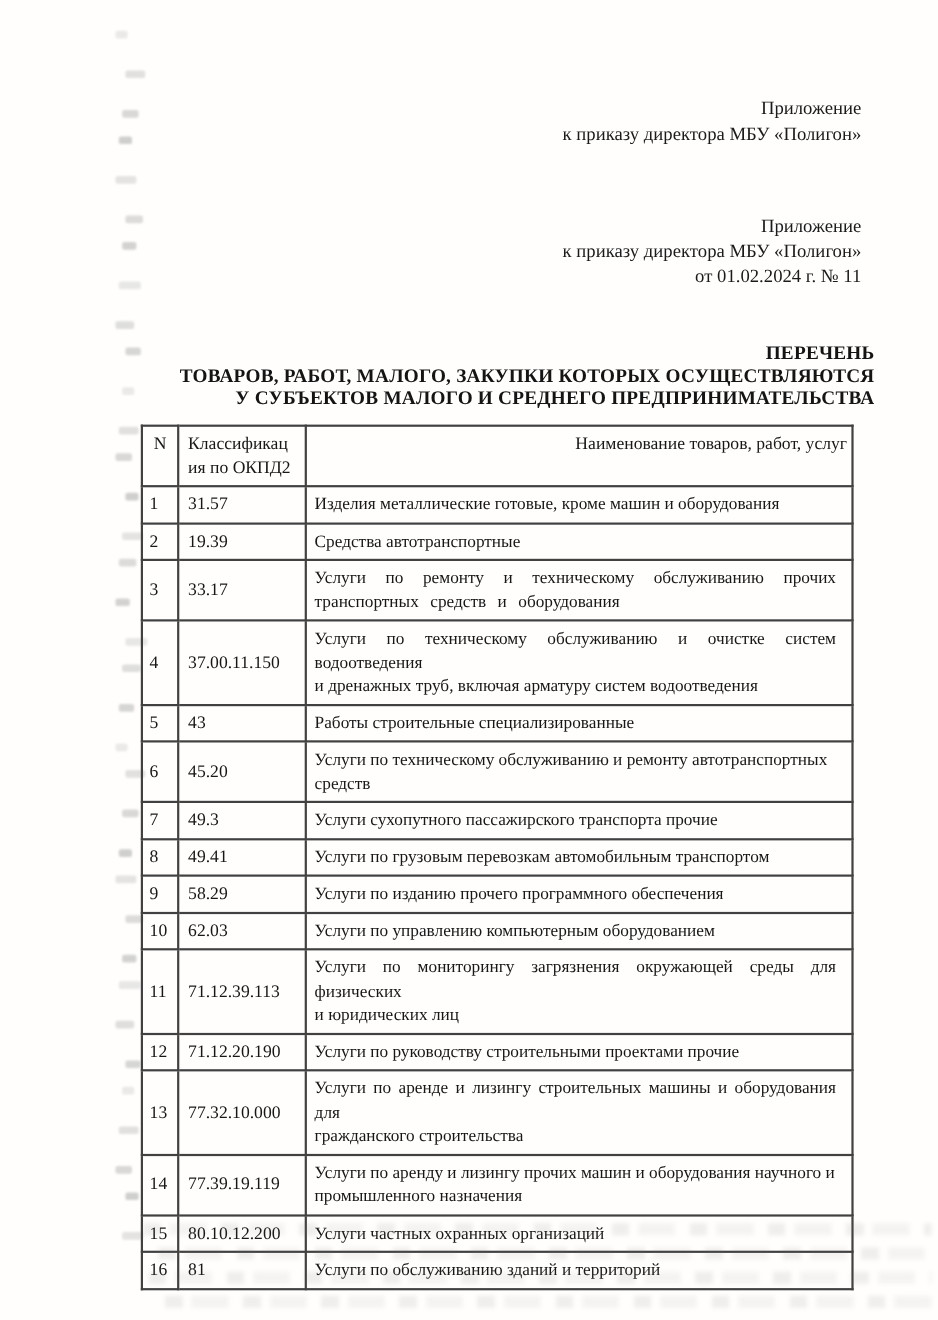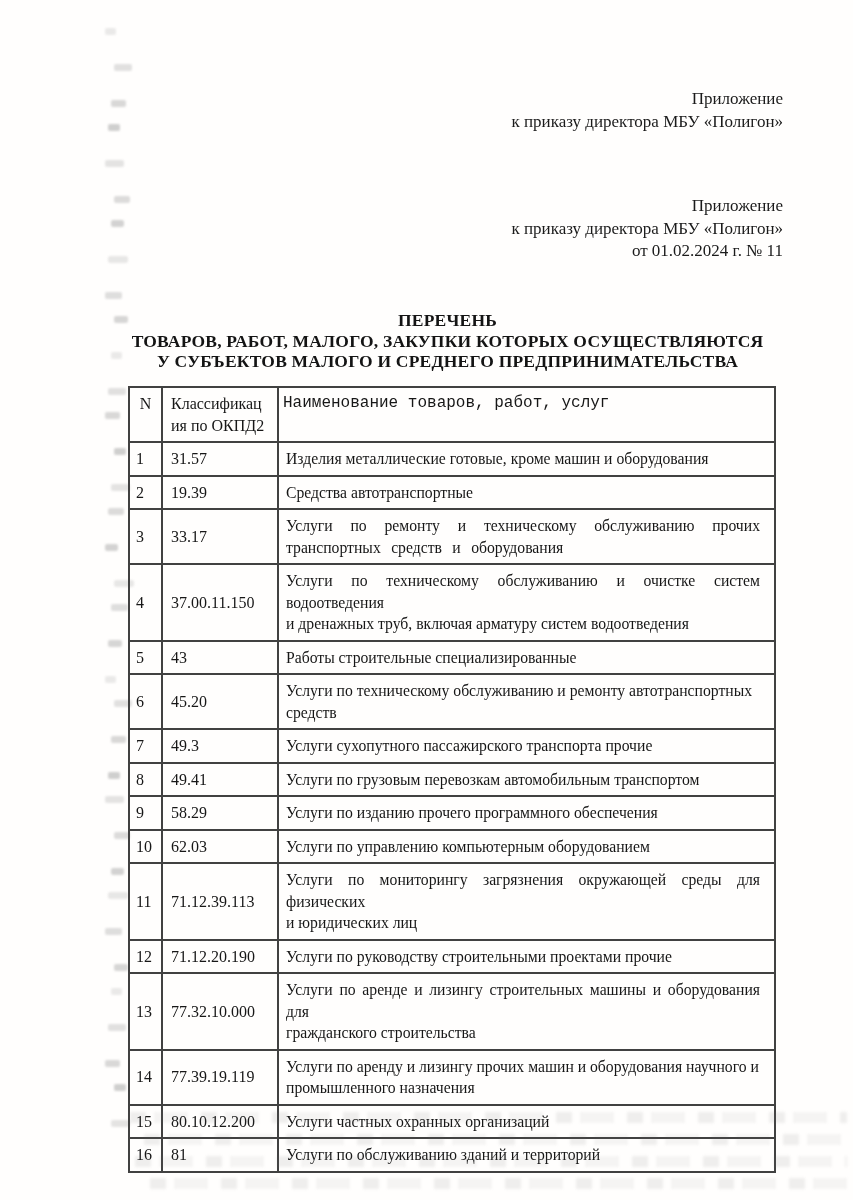--- a/index.html
+++ b/index.html
@@ -24,39 +24,39 @@
   .appendix {
     position: absolute; right: 70px; text-align: right;
     font-size: 17px; line-height: 22.5px; white-space: nowrap;
   }
   .appendix-1 { top: 88px; }
   .appendix-2 { top: 195px; }
 
   
   .doc-title {
     position: absolute; top: 310px; left: 100px; right: 58px;
-    text-align: center; font-weight: bold;
+    text-align: right; font-weight: bold;
     font-size: 17.5px; line-height: 20.5px; letter-spacing: .2px;
     color: #141414;
   }
 
   
   table.list {
     position: absolute; top: 386px; left: 128px;
     width: 648px; border-collapse: collapse; table-layout: fixed;
     font-size: 16px; color: #171717;
   }
   .list th, .list td { border: 2px solid #414141; }
   .list th {
     font-weight: normal; vertical-align: top;
     padding: 5px 4px 4px 4px; height: 44px; line-height: 21.5px;
   }
   th.c-num  { text-align: center; }
   th.c-code { text-align: left; padding-left: 8px; white-space: pre-line; }
-  th.c-name { text-align: left; font-family: Liberation Mono, monospace; }
+  th.c-name { text-align: right; }
   .list td { padding: 5px 4px 5px 7px; vertical-align: middle; line-height: 21.5px; }
   td.c-num  { padding-left: 6px; }
   td.c-code { padding-left: 8px; }
   td.c-name {
     white-space: pre-line; text-align: justify;
     padding-right: 14px; font-size: 15.7px;
   }
   td.c-name.spread { word-spacing: 6.5px; }
 
   

